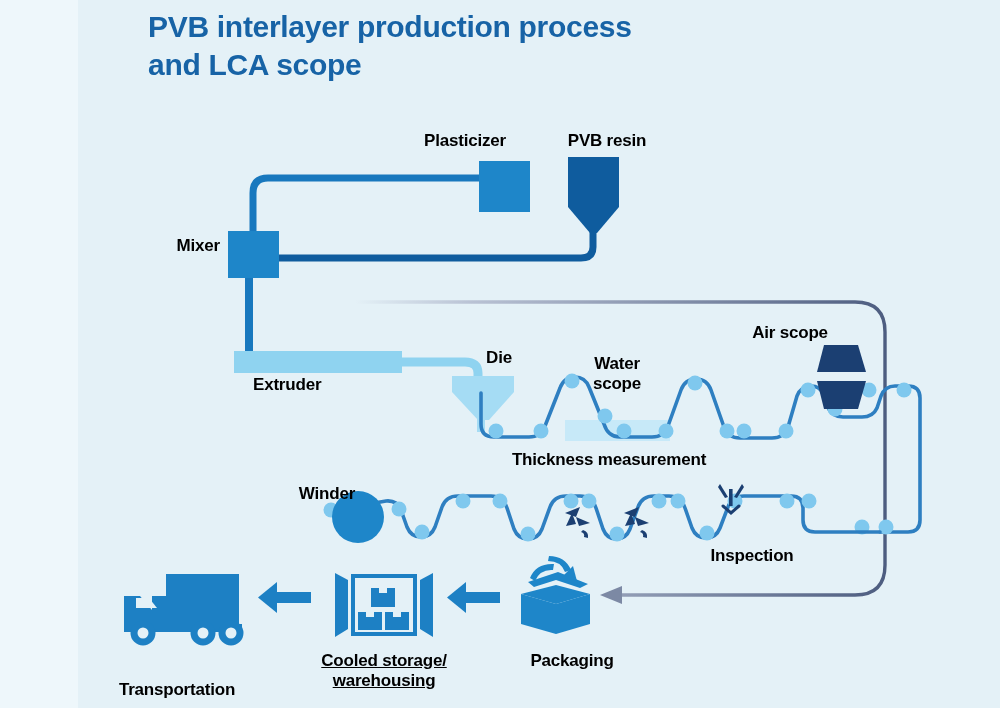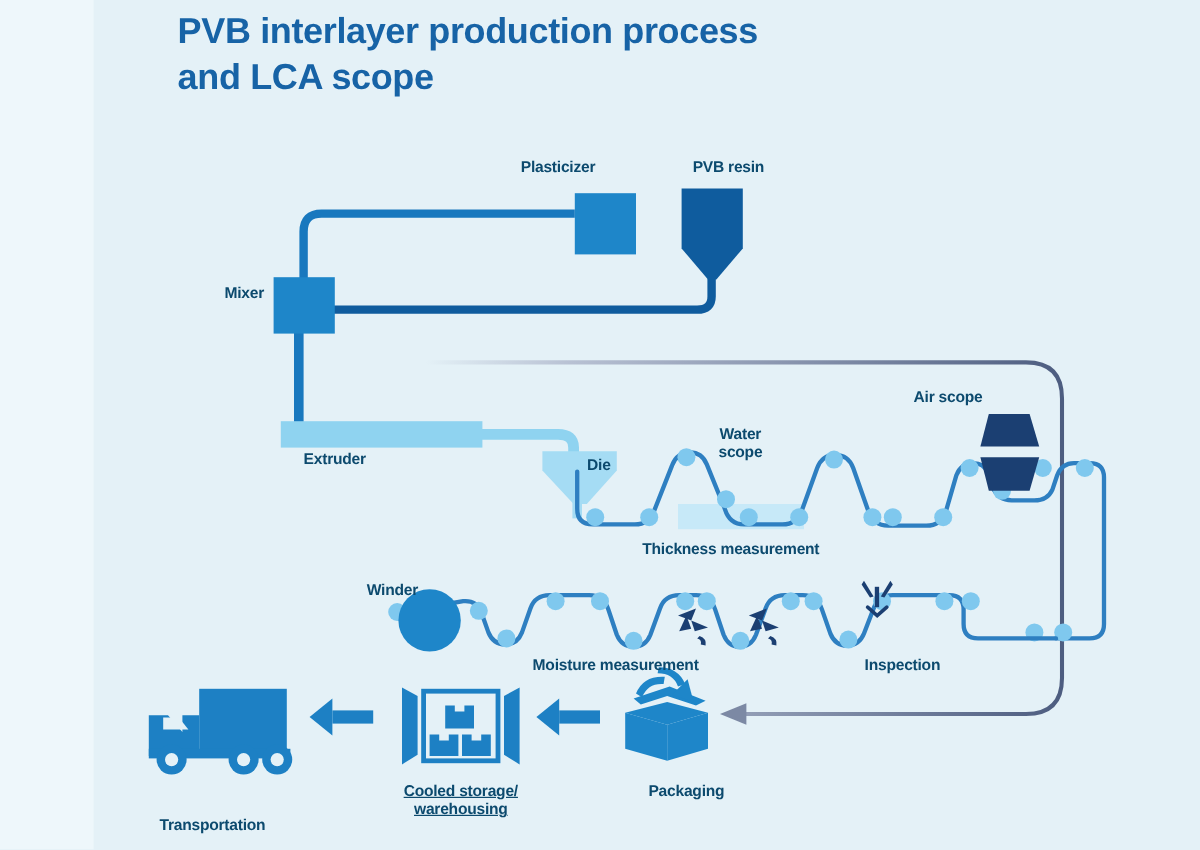--- a/index.html
+++ b/index.html
@@ -12,22 +12,22 @@
   }
   #root{position:absolute;inset:0;}
   .leftstrip{position:absolute;left:0;top:0;width:78px;height:708px;background:#eef7fb;}
   svg.canvas{position:absolute;left:0;top:0;width:1000px;height:708px;}
   .ttl{
     position:absolute;left:148px;top:8px;width:760px;
     font-size:30px;font-weight:bold;line-height:1.28;
     color:#1763a6;letter-spacing:-0.3px;
   }
   .lbl{
-    position:absolute;color:#0c4a6e;font-weight:bold;
-    font-size:13px;white-space:nowrap;letter-spacing:-0.2px;
+    position:absolute;color:#000000;font-weight:bold;
+    font-size:17px;white-space:nowrap;letter-spacing:-0.2px;
   }
   .lbl.c{transform:translateX(-50%);text-align:center;}
   .lbl.r{transform:translateX(-100%);}
   .lbl2{line-height:1.18;}
 </style>
 </head>
 <body>
 
 <div id="root">
 
@@ -216,29 +216,28 @@
       <circle cx="203" cy="633" r="5.5" fill="#e4f1f7"></circle>
       <circle cx="231" cy="633" r="12.5"></circle>
       <circle cx="231" cy="633" r="5.5" fill="#e4f1f7"></circle>
     </g>
   </svg>
 
   <div class="lbl r" style="left:220px;top:236px;">Mixer</div>
   <div class="lbl c" style="left:465px;top:131px;">Plasticizer</div>
   <div class="lbl c" style="left:607px;top:131px;">PVB resin</div>
   <div class="lbl" style="left:253px;top:375px;">Extruder</div>
-  <div class="lbl c" style="left:499px;top:348px;margin-top:32px;">Die</div>
+  <div class="lbl c" style="left:499px;top:348px;">Die</div>
   <div class="lbl c lbl2" style="left:617px;top:354px;">
     <div>Water</div>
     <div>scope</div>
   </div>
   <div class="lbl c" style="left:790px;top:323px;">Air scope</div>
   <div class="lbl c" style="left:327px;top:484px;">Winder</div>
   <div class="lbl c" style="left:609px;top:450px;">Thickness measurement</div>
-  <div class="lbl c" style="left:513px;top:546px;">Moisture measurement</div>
   <div class="lbl c" style="left:752px;top:546px;">Inspection</div>
   <div class="lbl c" style="left:572px;top:651px;">Packaging</div>
   <div class="lbl c lbl2" style="left:384px;top:651px;text-decoration:underline;">
     <div>Cooled storage/</div>
     <div>warehousing</div>
   </div>
   <div class="lbl c" style="left:177px;top:680px;">Transportation</div>
 
 </div>
 

